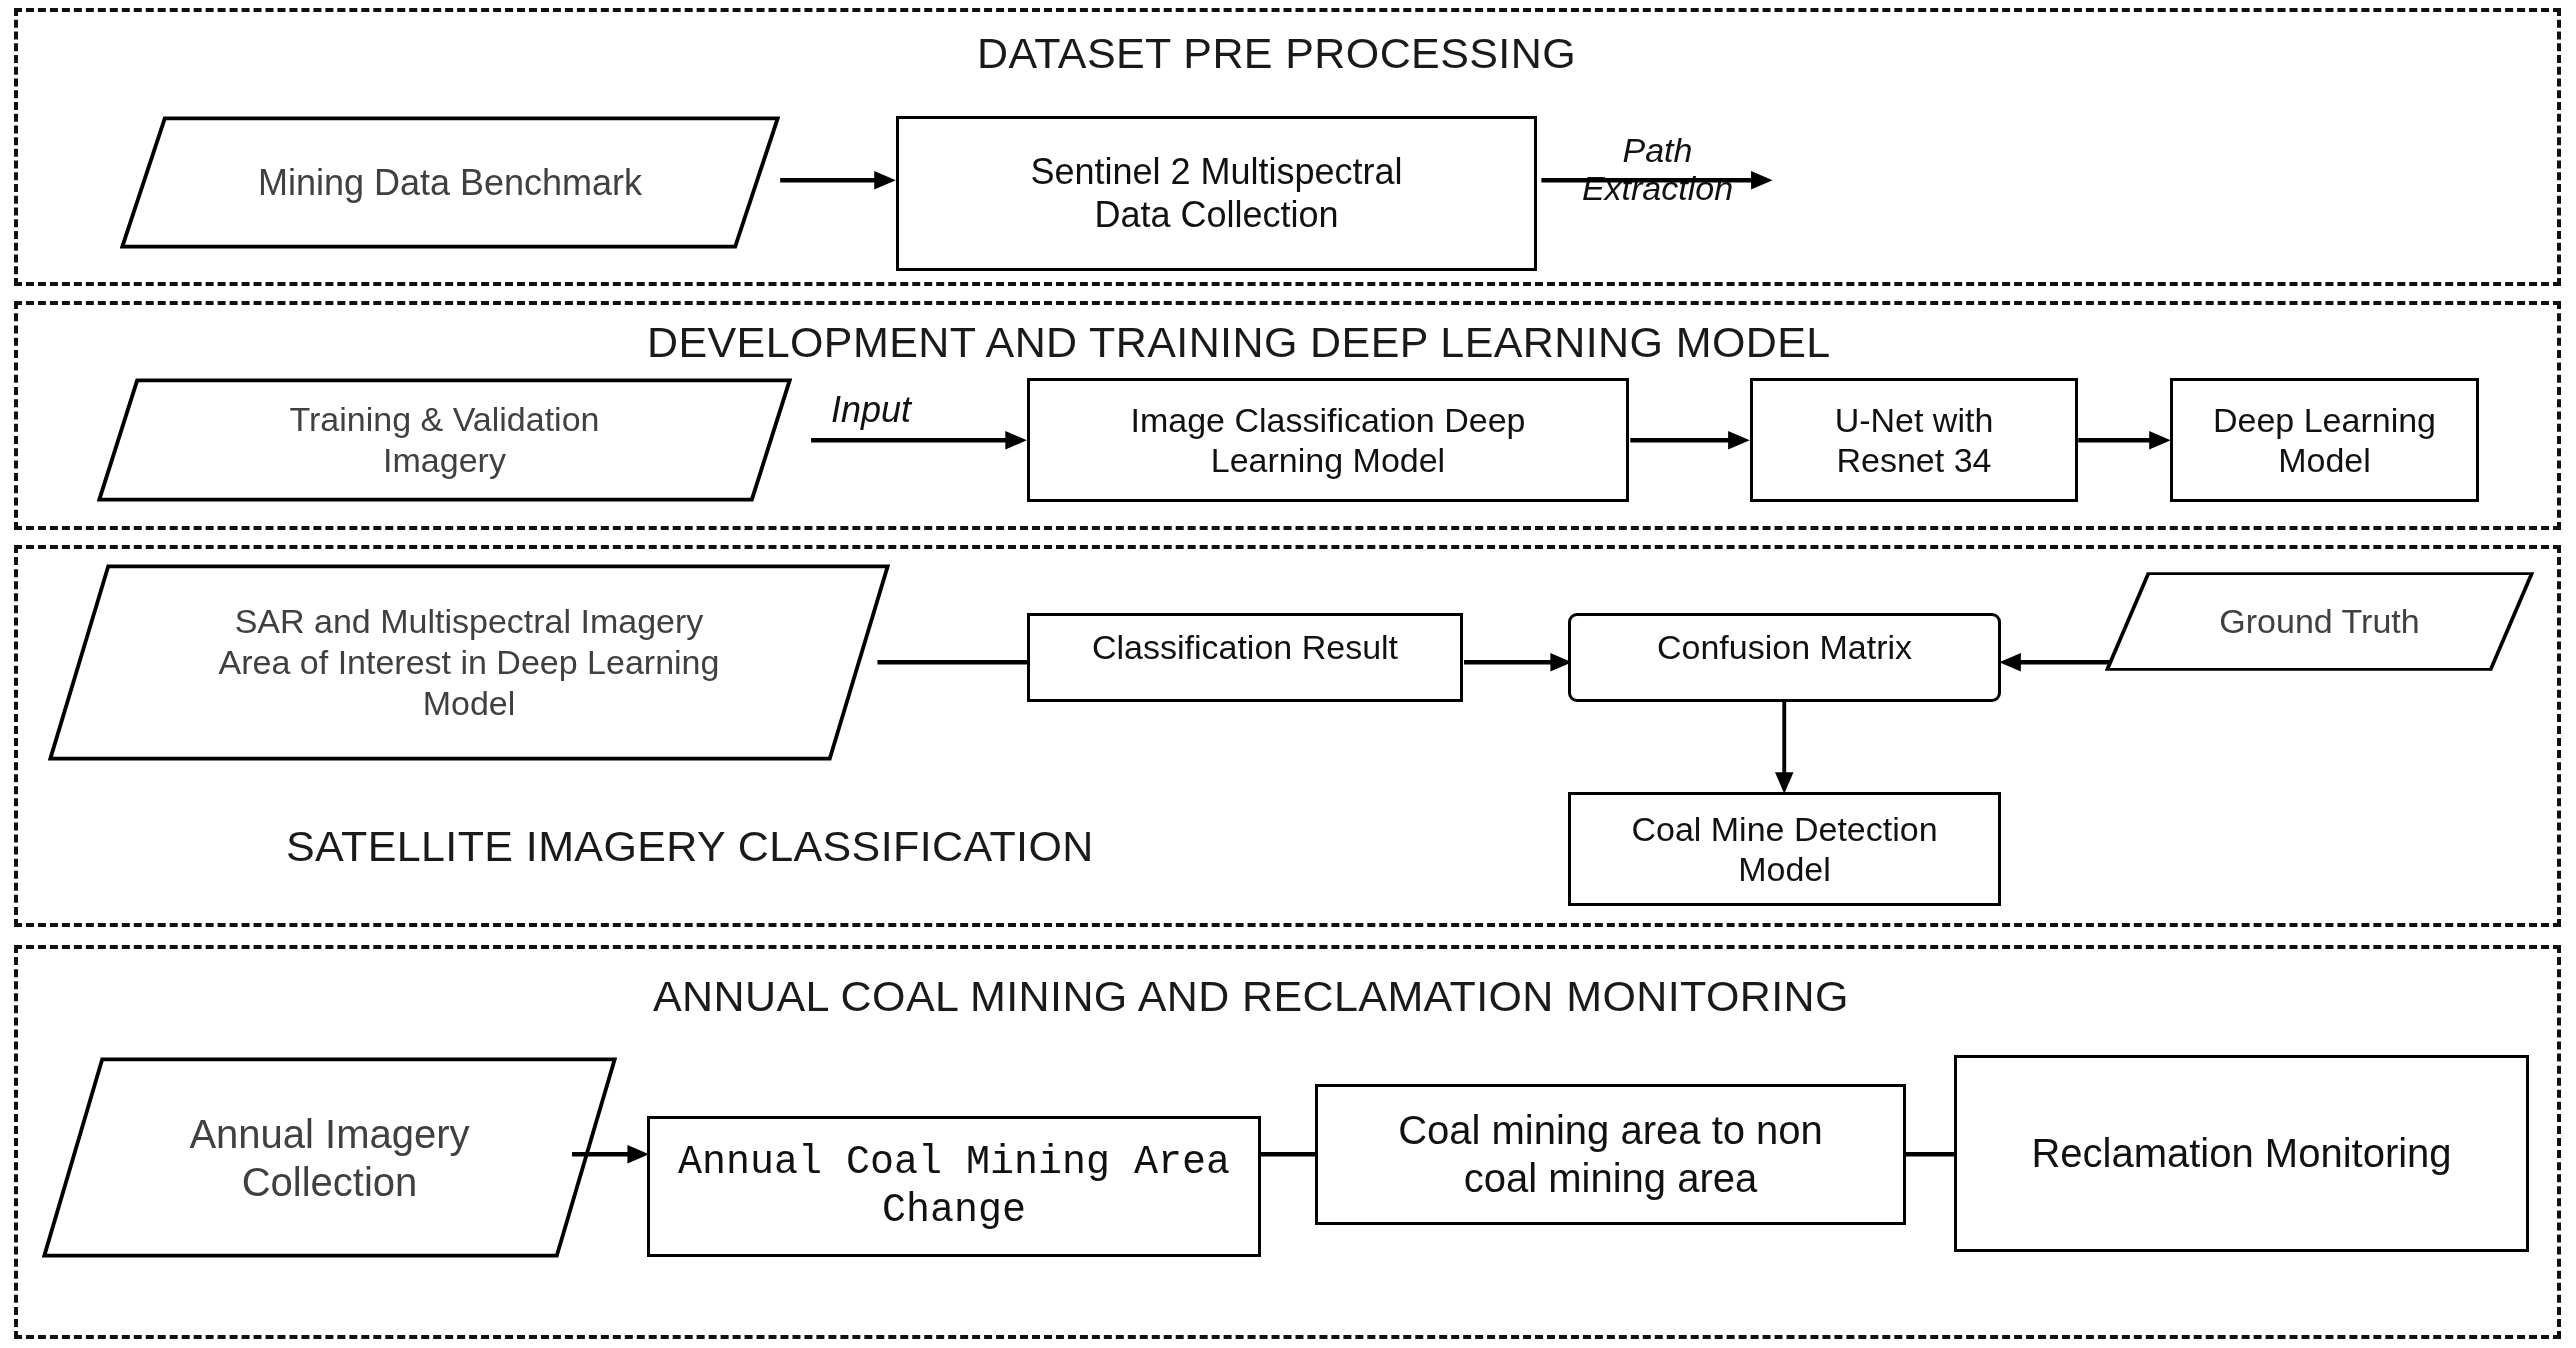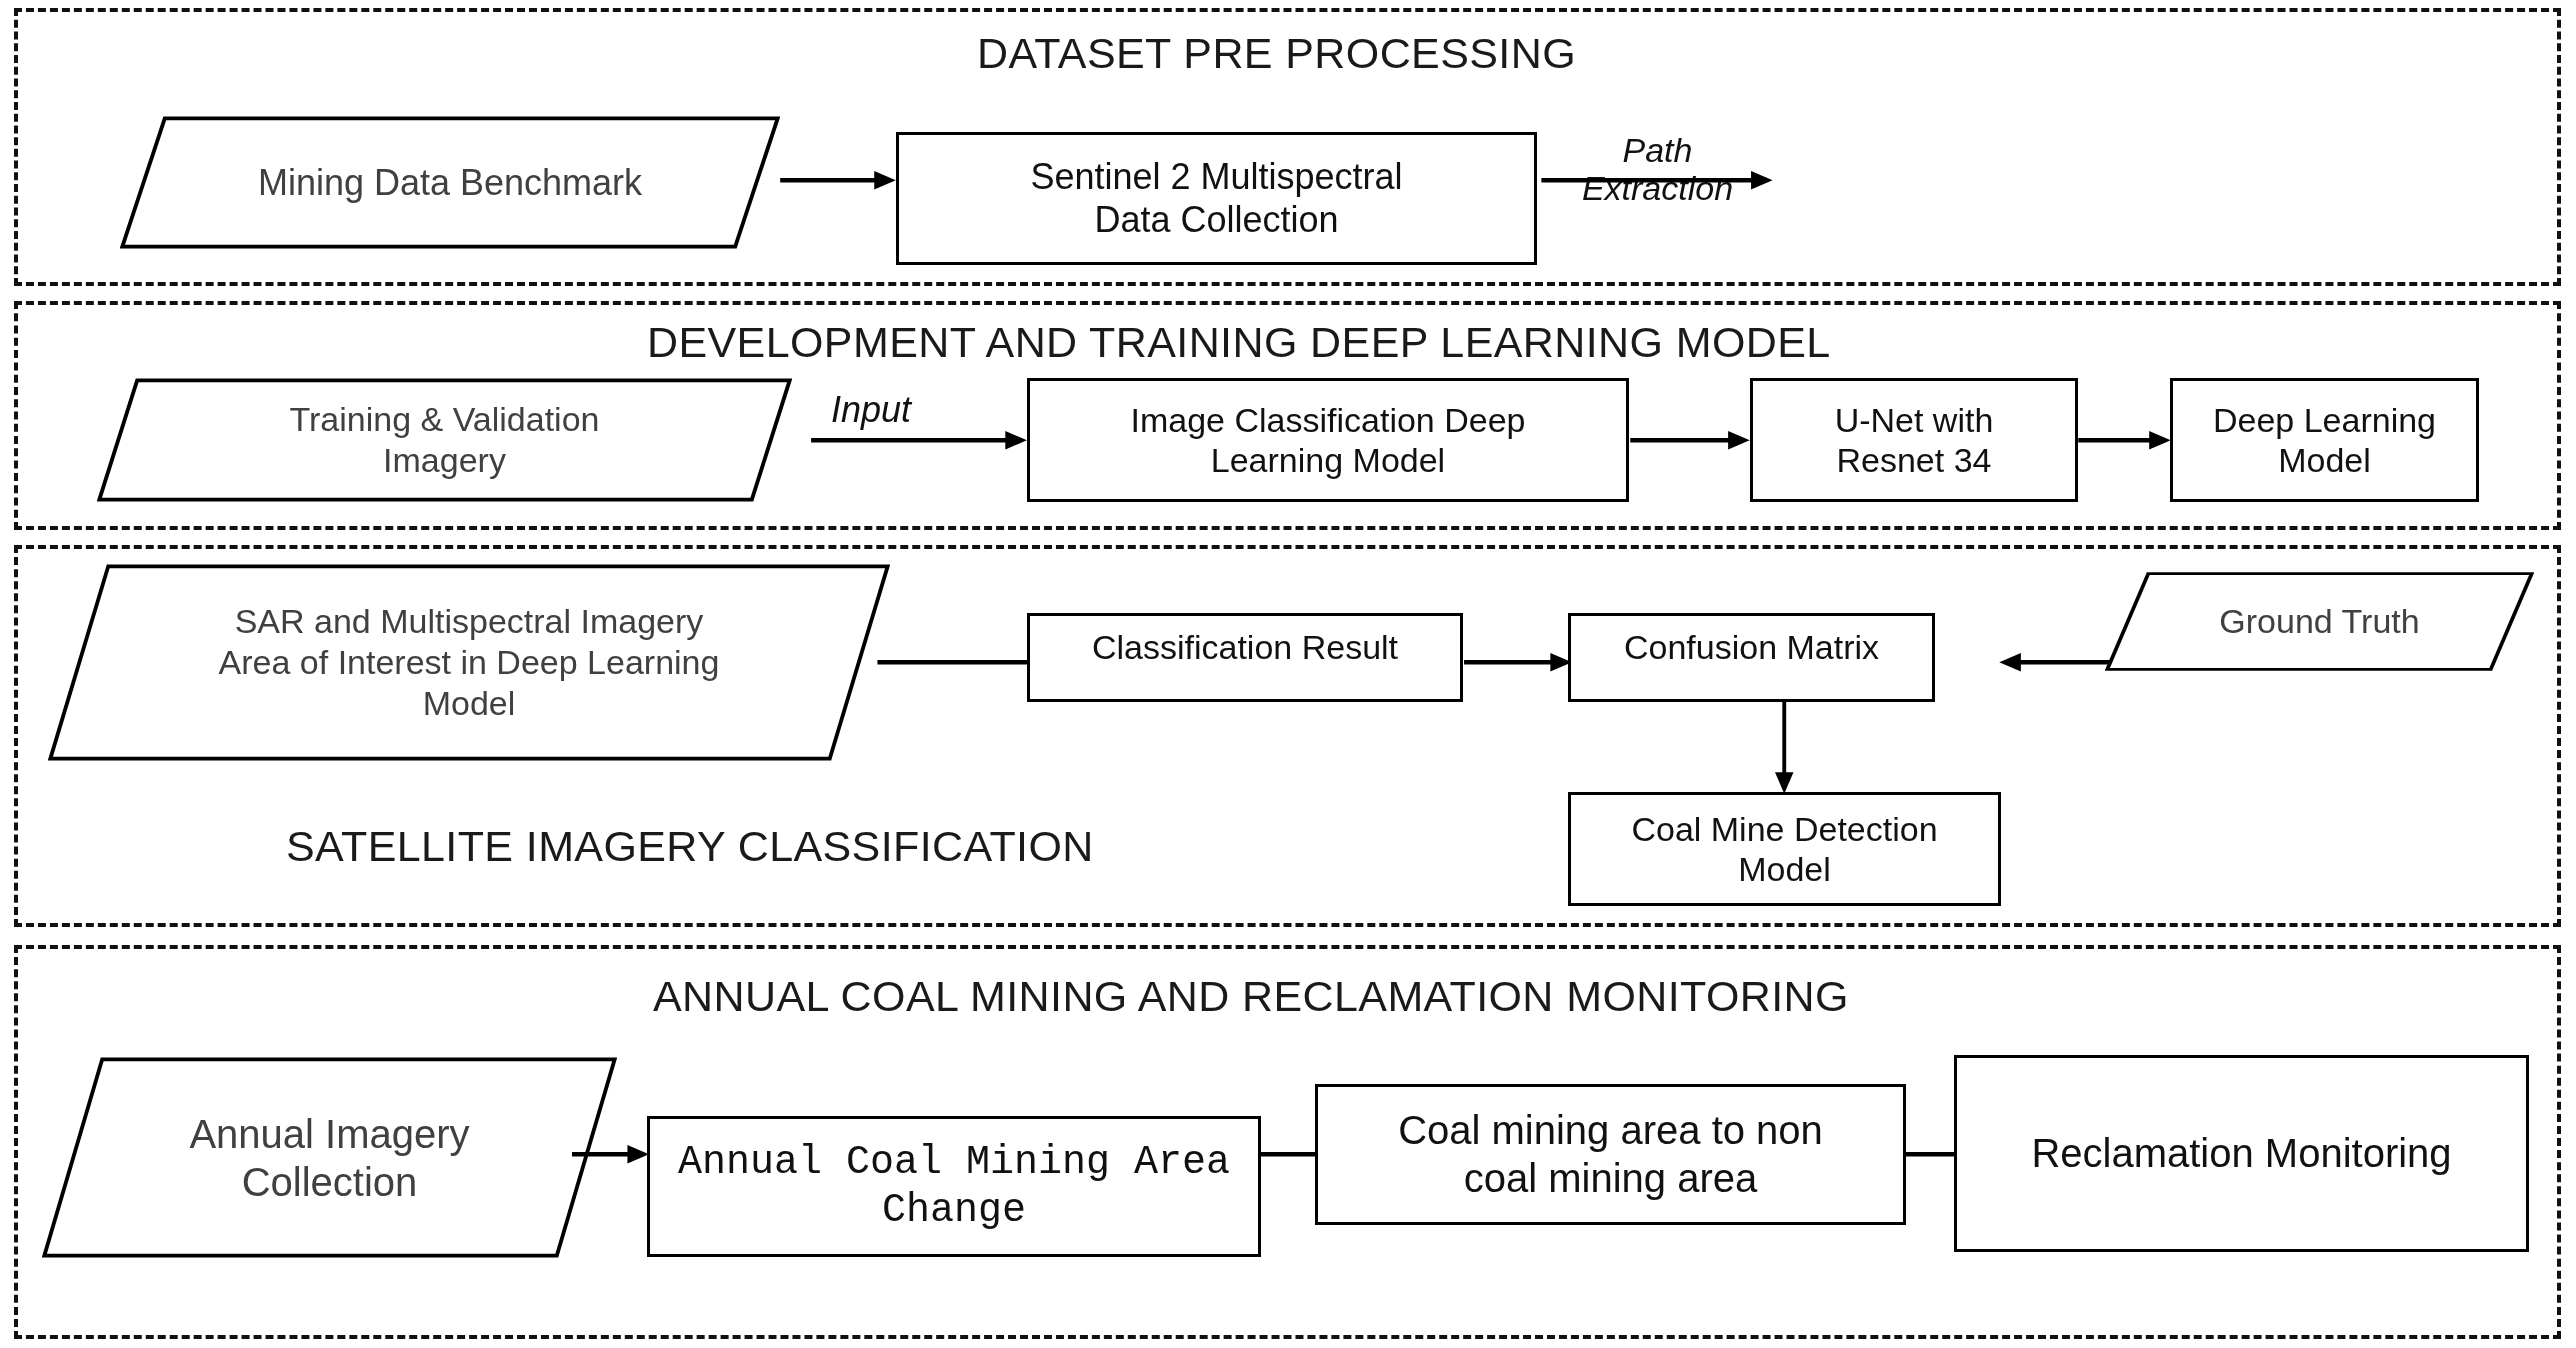--- a/index.html
+++ b/index.html
@@ -113,21 +113,21 @@
     <span class="node-text">Mining Data Benchmark</span>
   </div>
 
   <div class="arrow" style="left:780px; top:171px; width:116px; height:18.5px;">
     <svg width="116" height="18.5" viewBox="0 0 150 24">
       <line x1="0" y1="12" x2="128" y2="12" stroke="#000000" stroke-width="6"></line>
       <polygon points="150,12 122,0 122,24" fill="#000000"></polygon>
     </svg>
   </div>
 
-  <div class="node fs-46" style="left:896px; top:116px; width:641px; height:133px;margin-top:16px;">
+  <div class="node fs-46" style="left:896px; top:116px; width:641px; height:155px;">
     <span class="node-text">Sentinel 2 Multispectral
 Data Collection</span>
   </div>
 
   <div class="edge-label fs-44" style="left:1553px; top:131px; width:209px;">Path
 Extraction</div>
 
   <div class="arrow" style="left:1541px; top:171px; width:232px; height:18.5px;">
     <svg width="232" height="18.5" viewBox="0 0 300 24">
       <line x1="0" y1="12" x2="278" y2="12" stroke="#000000" stroke-width="6"></line>
@@ -208,21 +208,21 @@
     <span class="node-text">Classification Result</span>
   </div>
 
   <div class="arrow" style="left:1464px; top:653px; width:108px; height:18.5px;">
     <svg width="108" height="18.5" viewBox="0 0 140 24">
       <line x1="0" y1="12" x2="118" y2="12" stroke="#000000" stroke-width="6"></line>
       <polygon points="140,12 112,0 112,24" fill="#000000"></polygon>
     </svg>
   </div>
 
-  <div class="node top-align fs-44" style="left:1568px; top:613px; width:367px; height:89px;">
+  <div class="node top-align fs-44" style="left:1568px; top:613px; width:433px; height:89px;border-radius:9px;">
     <span class="node-text">Confusion Matrix</span>
   </div>
 
   <div class="arrow" style="left:1999px; top:653px; width:147px; height:18.5px;">
     <svg width="147" height="18.5" viewBox="0 0 190 24">
       <line x1="190" y1="12" x2="24" y2="12" stroke="#000000" stroke-width="6"></line>
       <polygon points="0,12 28,0 28,24" fill="#000000"></polygon>
     </svg>
   </div>
 

